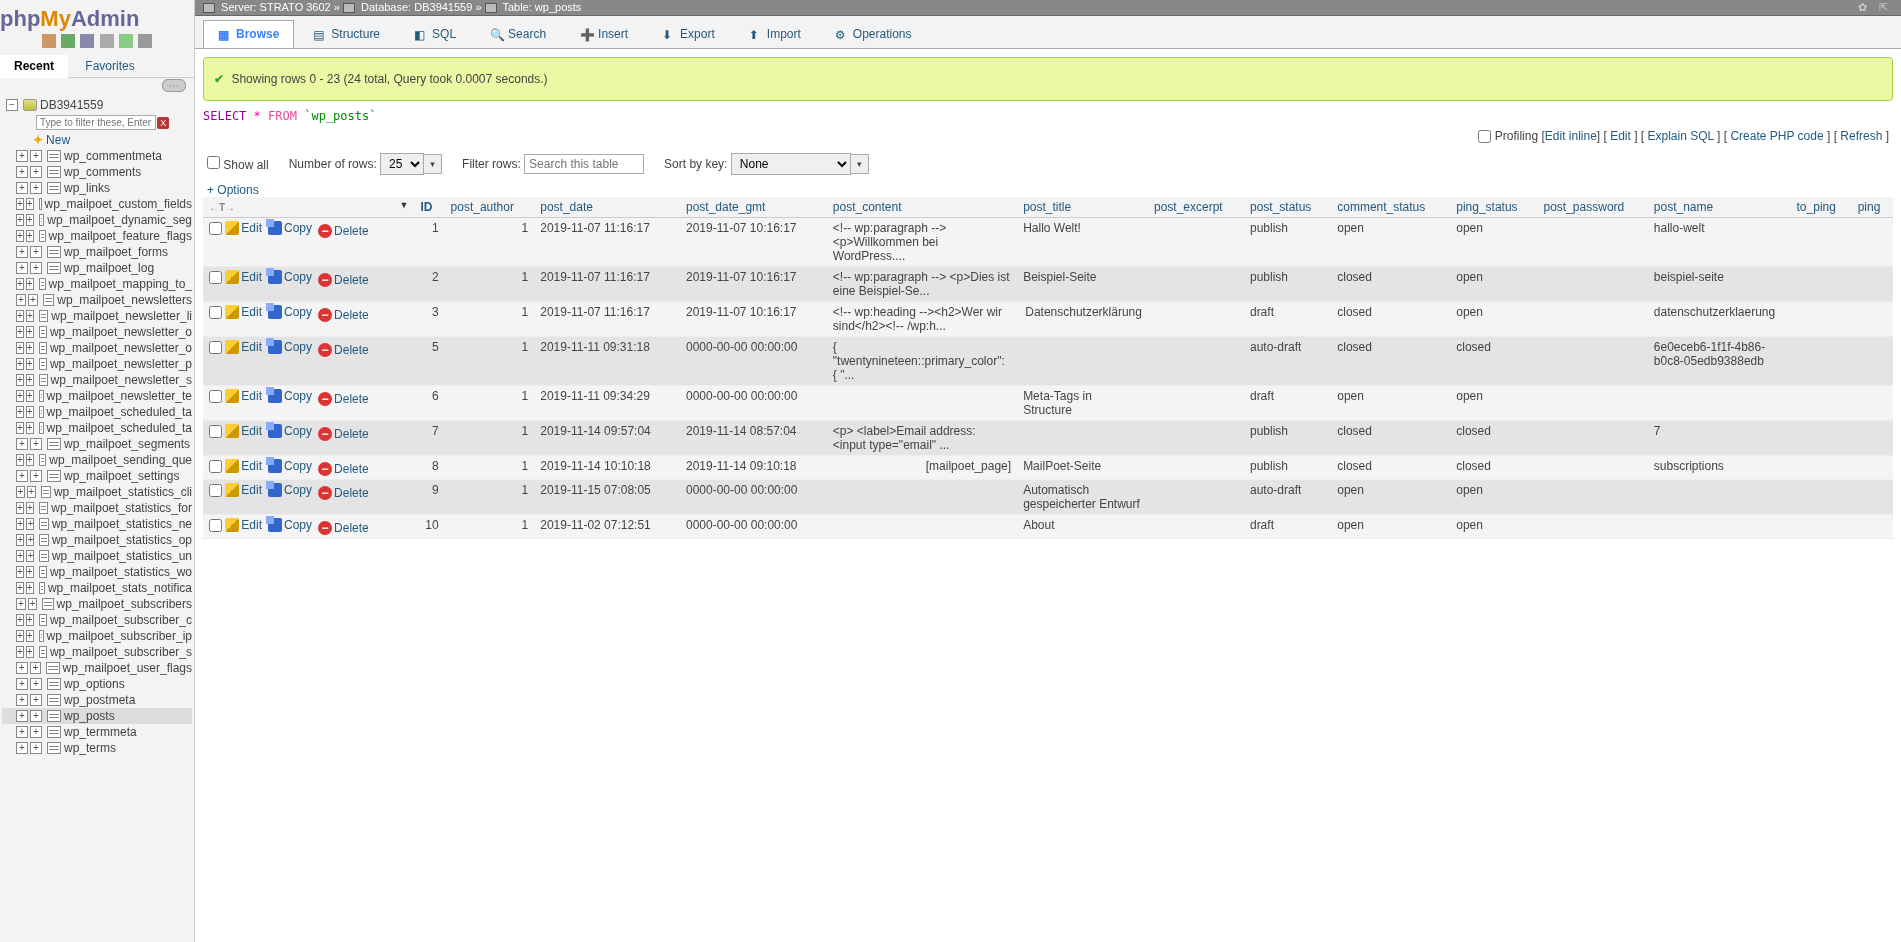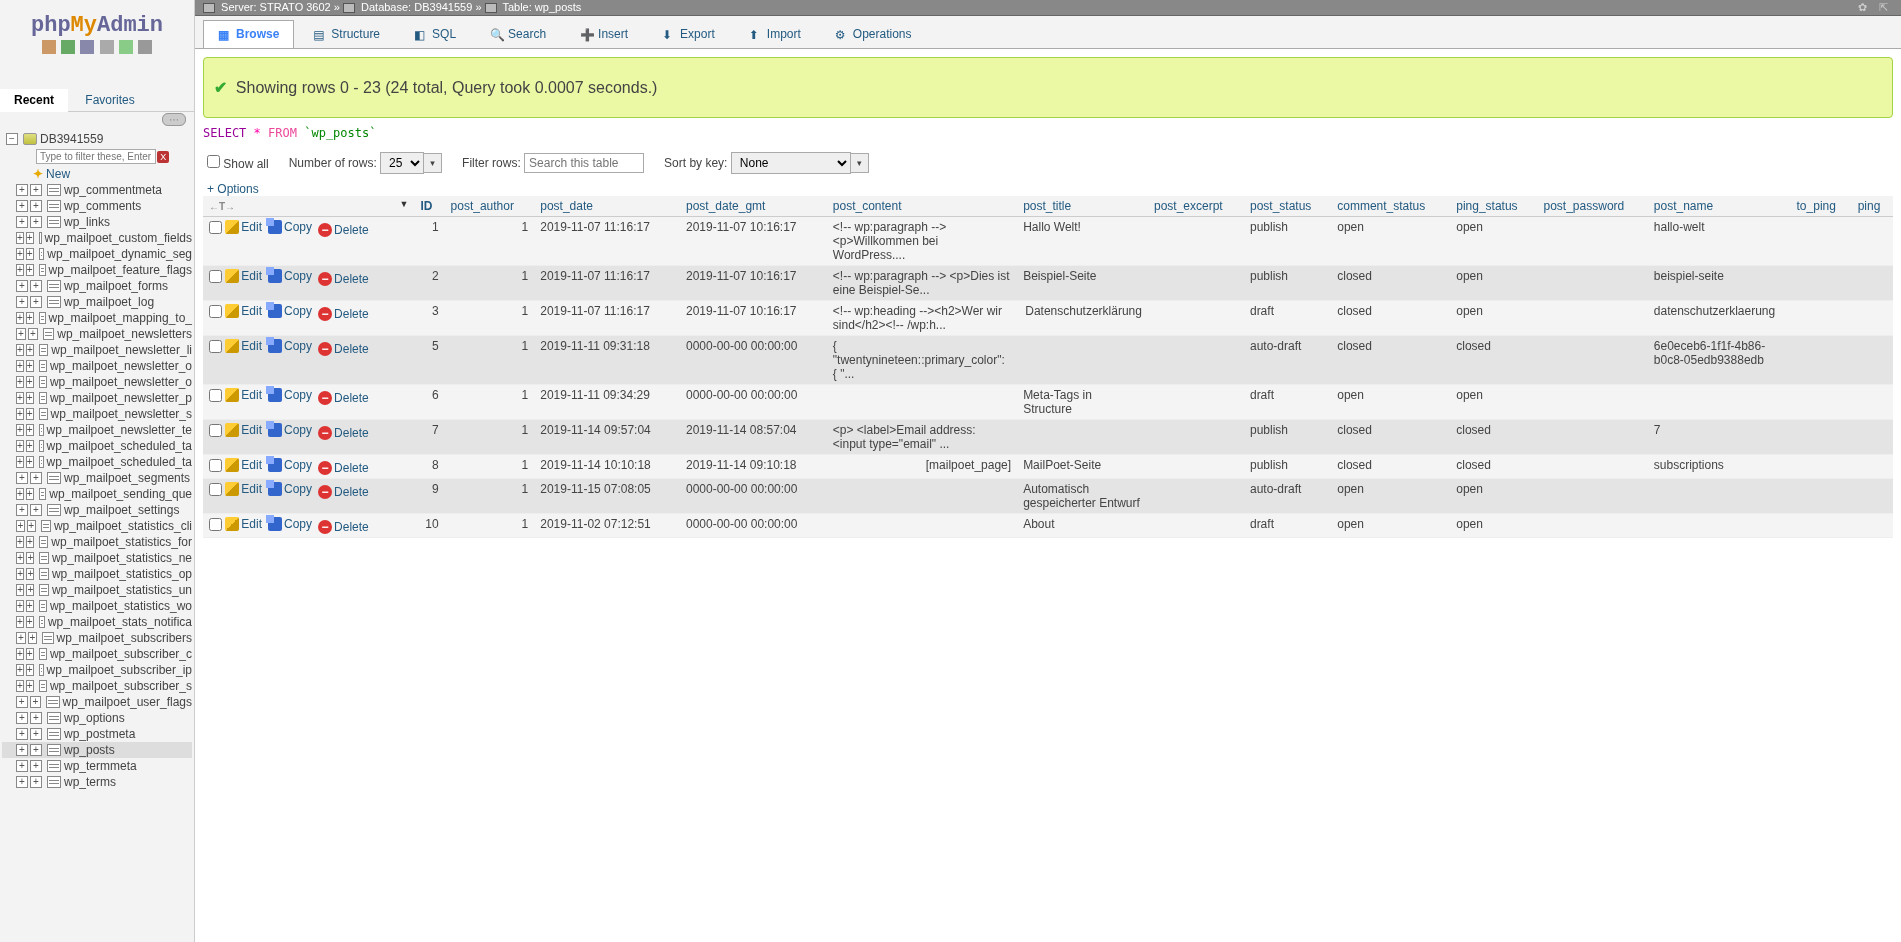--- a/index.html
+++ b/index.html
@@ -5,28 +5,28 @@
 * { box-sizing: border-box; margin: 0; padding: 0; }
 body { font-family: sans-serif; font-size: 12px; color: #444; background: #fff; overflow: hidden; }
 a { color: #235a81; text-decoration: none; cursor: pointer; }
 
 
 #wrapper { display: flex; height: 942px; width: 1901px; }
 #sidebar { width: 195px; background: #f3f3f3; border-right: 1px solid #ccc; display: flex; flex-direction: column; }
 #main { flex: 1; background: #fff; display: flex; flex-direction: column; overflow: hidden; }
 
 
-#logo { text-align: center; padding: 13px 0 2px; font-family: Liberation Mono, monospace; font-weight: bold; font-size: 22px; }
+#logo { padding: 6px 0 2px; font-family: Liberation Sans, sans-serif; font-weight: bold; font-size: 22px; }
 #logo .p1 { color: #666699; } #logo .p2 { color: #dd8800; } #logo .p3 { color: #666699; }
 #logo-icons { text-align:center; padding-bottom:4px; }
 #logo-icons span { display:inline-block; width:14px; height:14px; margin:0 1px; }
 
 
 #top-tabs { background:#f3f3f3; border-bottom:1px solid #ccc; }
-#top-tabs .tab { display:inline-block; padding:4px 14px; cursor:pointer; color:#235a81; font-size:12px;margin-top:28px; }
+#top-tabs .tab { display:inline-block; padding:4px 14px; cursor:pointer; color:#235a81; font-size:12px; }
 #top-tabs .tab.active { background:#fff; color:#000; font-weight:bold; border-bottom:1px solid #fff; margin-bottom:-1px; }
 #collapse-bar { text-align:right; padding:2px 8px; font-size:10px; color:#888; }
 
 
 #tree { flex:1; overflow:auto; padding:4px 2px; font-size:12px; }
 .tree-row { display:flex; align-items:center; padding:1px 0 1px 4px; white-space:nowrap; cursor:pointer; }
 .tree-row.selected { background:#ddd; }
 .exp-icon { display:inline-block; width:12px; height:12px; border:1px solid #888; background:#fff; text-align:center; line-height:10px; font-size:10px; margin-right:2px; color:#555; }
 .db-icon, .tbl-icon { display:inline-block; width:14px; height:12px; margin:0 3px; }
 .db-icon { background:linear-gradient(#e0e080,#c0c040); border-radius:2px; border:1px solid #999; }
@@ -43,21 +43,21 @@
 #bc-right span { display:inline-block; width:14px; color:#ccc; margin-left:4px; cursor:pointer; }
 .bc-icon { display:inline-block; width:12px; height:10px; background:#bbb; border:1px solid #555; margin-right:3px; vertical-align:middle; }
 
 
 #tool-tabs { background:#f3f3f3; border-bottom:1px solid #aaa; padding-left:6px; }
 #tool-tabs .ttab { display:inline-block; padding:6px 14px; margin:4px 2px 0; cursor:pointer; color:#235a81; border:1px solid transparent; border-bottom:none; }
 #tool-tabs .ttab.active { background:#fff; border-color:#aaa; color:#3b82f6; font-weight:bold; }
 .ttab-icon { display:inline-block; width:14px; height:14px; margin-right:4px; vertical-align:middle; }
 
 
-#success-box { margin:8px; padding:20px 10px; background:#ebf8a4; border:1px solid #a2d246; border-radius:4px; font-size:16px; }
+#success-box { margin:8px; padding:14px 10px; background:#ebf8a4; border:1px solid #a2d246; border-radius:4px; font-size:12px; }
 .check-icon { color:#3a3; font-weight:bold; margin-right:4px; }
 
 
 #sql-query { margin:0 8px 4px; font-family:monospace; font-size:12px; }
 .kw1 { color:#909; } .kw2 { color:#ec4899; } .kw-str { color:#080; } .kw-op { color:#f0a; }
 
 
 #linkbar { text-align:right; padding:2px 12px; font-size:12px; }
 #linkbar input[type=checkbox]{ vertical-align:middle; }
 
@@ -384,20 +384,29 @@
       <span>Showing rows 0 - 23 (24 total, Query took 0.0007 seconds.)</span>
     </div>
 
     <div id="sql-query">
       <span class="kw1">SELECT</span>
       <span class="kw-op">*</span>
       <span class="kw2">FROM</span>
       <span class="kw-str">`wp_posts`</span>
     </div>
 
+    <div id="linkbar">
+      <input type="checkbox" style="">
+      <span>Profiling</span>
+      [<a>Edit inline</a>]
+      [ <a>Edit</a> ]
+      [ <a>Explain SQL</a> ]
+      [ <a>Create PHP code</a> ]
+      [ <a>Refresh</a> ]
+    </div>
 
     <div id="ctrl-row">
       <label>
         <input type="checkbox" style="">
         <span>Show all</span>
       </label>
       <span>
         <span>Number of rows:</span>
         <span class="sel-wrap">
           <select><option>25</option></select>

